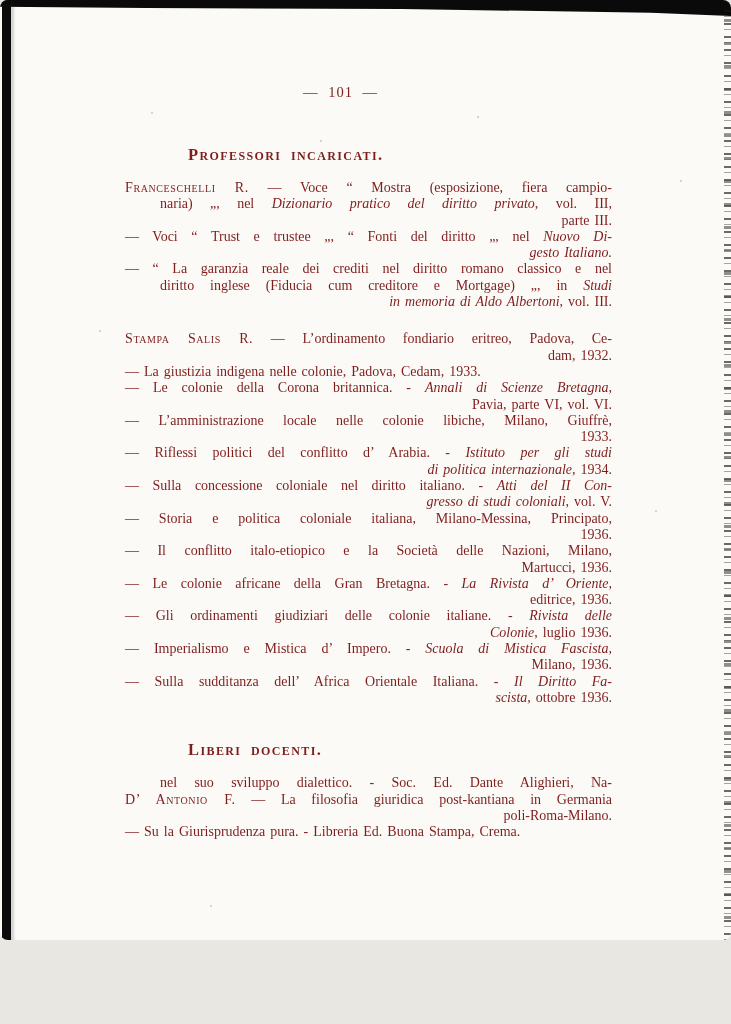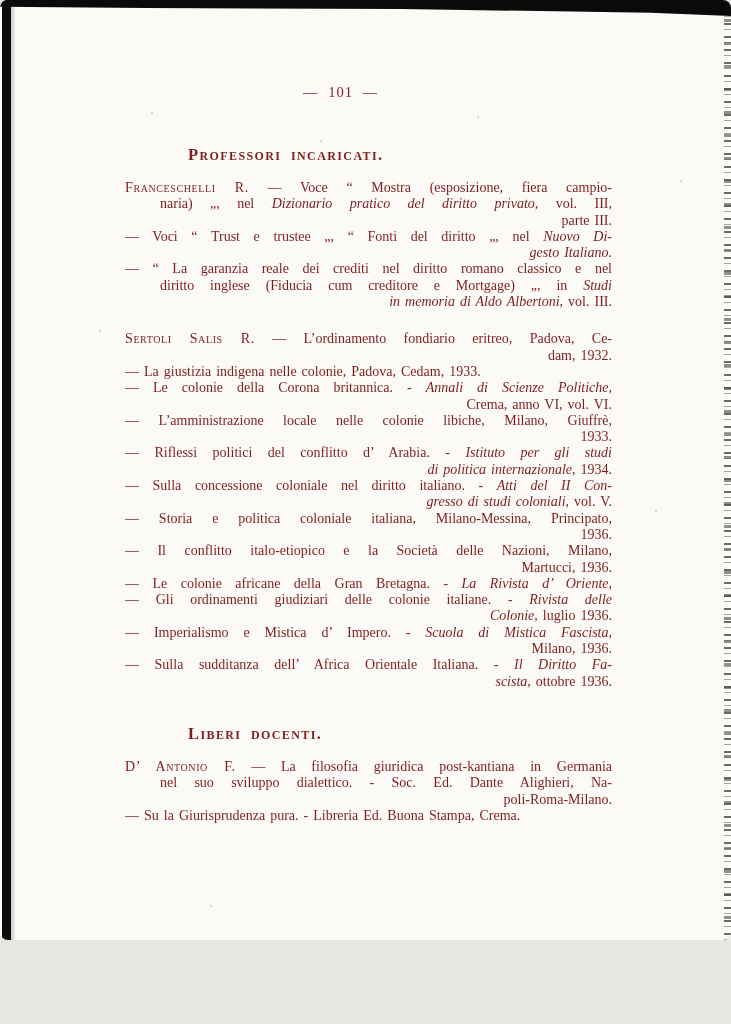--- a/index.html
+++ b/index.html
@@ -90,29 +90,29 @@
           <div class="line ind"><span class="seg-i">gesto Italiano.</span></div>
         </div>
         <div class="entry">
           <div class="line just"><span class="seg-n">— “ La garanzia reale dei crediti nel diritto romano classico e nel</span></div>
           <div class="line ind just"><span class="seg-n">diritto inglese (Fiducia cum creditore e Mortgage) „, in </span><span class="seg-i">Studi</span></div>
           <div class="line ind"><span class="seg-i">in memoria di Aldo Albertoni</span><span class="seg-n">, vol. III.</span></div>
         </div>
       </div>
       <div class="entry-group">
         <div class="entry">
-          <div class="line just"><span class="seg-sc">Sertoli Salis R.</span><span class="seg-n"> — L’ordinamento fondiario eritreo, Padova, Ce-</span></div>
+          <div class="line just"><span class="seg-sc">Stampa Salis R.</span><span class="seg-n"> — L’ordinamento fondiario eritreo, Padova, Ce-</span></div>
           <div class="line ind"><span class="seg-n">dam, 1932.</span></div>
         </div>
         <div class="entry">
           <div class="line"><span class="seg-n">— La giustizia indigena nelle colonie, Padova, Cedam, 1933.</span></div>
         </div>
         <div class="entry">
-          <div class="line just"><span class="seg-n">— Le colonie della Corona britannica. - </span><span class="seg-i">Annali di Scienze Politiche,</span></div>
-          <div class="line ind"><span class="seg-n">Crema, anno VI, vol. VI.</span></div>
+          <div class="line just"><span class="seg-n">— Le colonie della Corona britannica. - </span><span class="seg-i">Annali di Scienze Bretagna,</span></div>
+          <div class="line ind"><span class="seg-n">Pavia, parte VI, vol. VI.</span></div>
         </div>
         <div class="entry">
           <div class="line just"><span class="seg-n">— L’amministrazione locale nelle colonie libiche, Milano, Giuffrè,</span></div>
           <div class="line ind"><span class="seg-n">1933.</span></div>
         </div>
         <div class="entry">
           <div class="line just"><span class="seg-n">— Riflessi politici del conflitto d’ Arabia. - </span><span class="seg-i">Istituto per gli studi</span></div>
           <div class="line ind"><span class="seg-i">di politica internazionale</span><span class="seg-n">, 1934.</span></div>
         </div>
         <div class="entry">
@@ -122,39 +122,40 @@
         <div class="entry">
           <div class="line just"><span class="seg-n">— Storia e politica coloniale italiana, Milano-Messina, Principato,</span></div>
           <div class="line ind"><span class="seg-n">1936.</span></div>
         </div>
         <div class="entry">
           <div class="line just"><span class="seg-n">— Il conflitto italo-etiopico e la Società delle Nazioni, Milano,</span></div>
           <div class="line ind"><span class="seg-n">Martucci, 1936.</span></div>
         </div>
         <div class="entry">
           <div class="line just"><span class="seg-n">— Le colonie africane della Gran Bretagna. - </span><span class="seg-i">La Rivista d’ Oriente,</span></div>
+          <div class="line ind"><span class="seg-n">editrice, 1936.</span></div>
         </div>
         <div class="entry">
           <div class="line just"><span class="seg-n">— Gli ordinamenti giudiziari delle colonie italiane. - </span><span class="seg-i">Rivista delle</span></div>
           <div class="line ind"><span class="seg-i">Colonie</span><span class="seg-n">, luglio 1936.</span></div>
         </div>
         <div class="entry">
           <div class="line just"><span class="seg-n">— Imperialismo e Mistica d’ Impero. - </span><span class="seg-i">Scuola di Mistica Fascista,</span></div>
           <div class="line ind"><span class="seg-n">Milano, 1936.</span></div>
         </div>
         <div class="entry">
           <div class="line just"><span class="seg-n">— Sulla sudditanza dell’ Africa Orientale Italiana. - </span><span class="seg-i">Il Diritto Fa-</span></div>
           <div class="line ind"><span class="seg-i">scista</span><span class="seg-n">, ottobre 1936.</span></div>
         </div>
       </div>
       <h2 class="sec-heading second">Liberi docenti.</h2>
       <div class="entry-group">
         <div class="entry">
+          <div class="line ind just"><span class="seg-n">nel suo sviluppo dialettico. - Soc. Ed. Dante Alighieri, Na-</span></div>
           <div class="line just"><span class="seg-sc">D’ Antonio F.</span><span class="seg-n"> — La filosofia giuridica post-kantiana in Germania</span></div>
-          <div class="line ind just"><span class="seg-n">nel suo sviluppo dialettico. - Soc. Ed. Dante Alighieri, Na-</span></div>
           <div class="line ind"><span class="seg-n">poli-Roma-Milano.</span></div>
         </div>
         <div class="entry">
           <div class="line"><span class="seg-n">— Su la Giurisprudenza pura. - Libreria Ed. Buona Stampa, Crema.</span></div>
         </div>
       </div>
     </main>
 
 </div>
 

